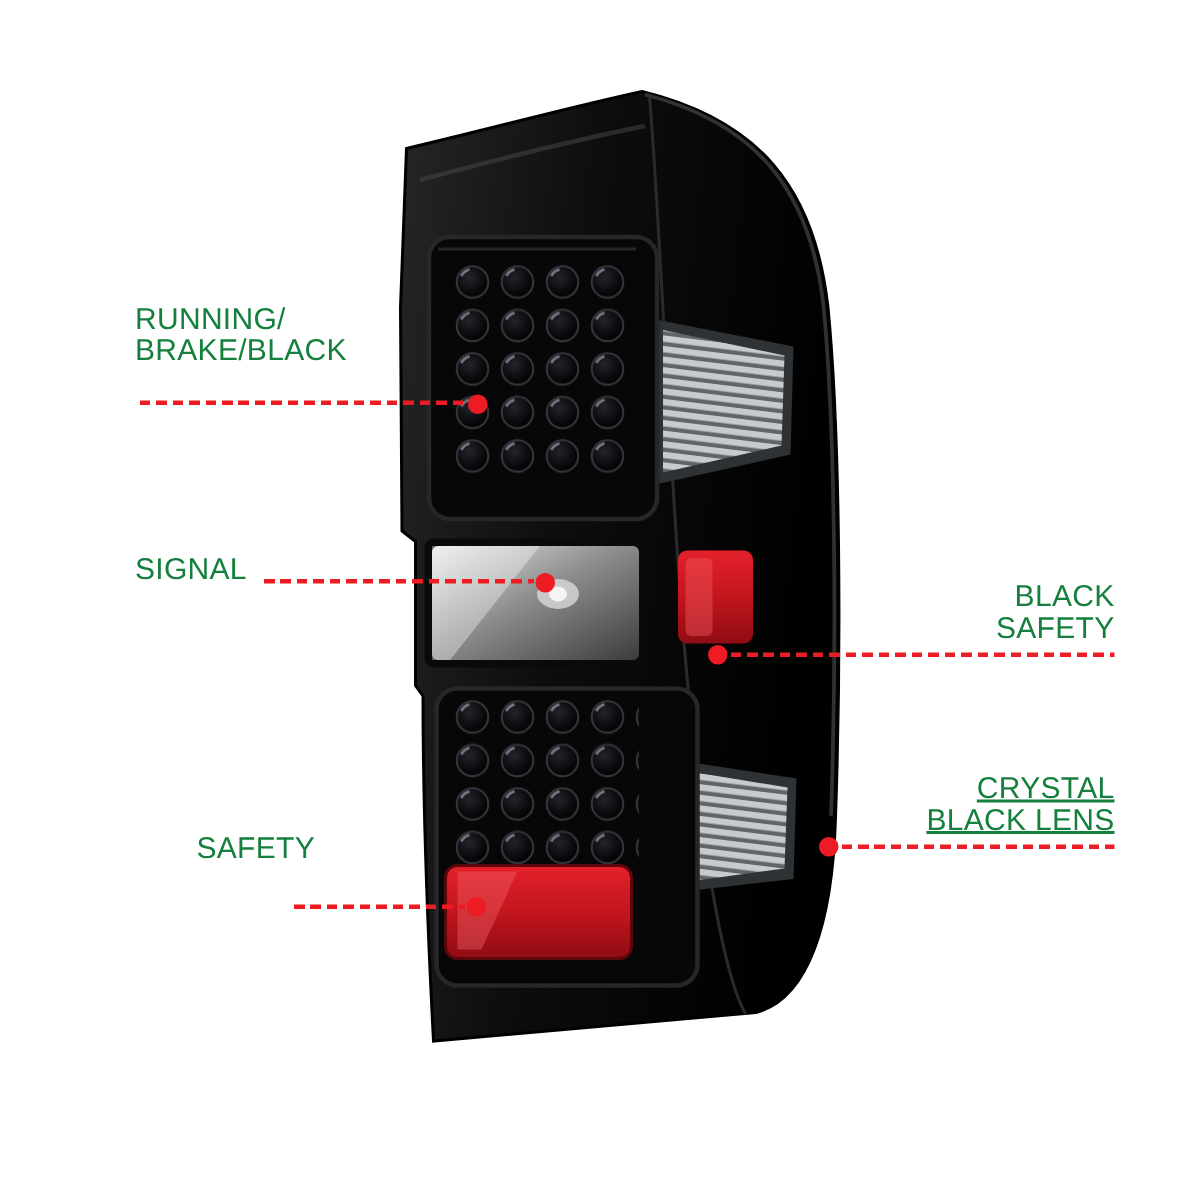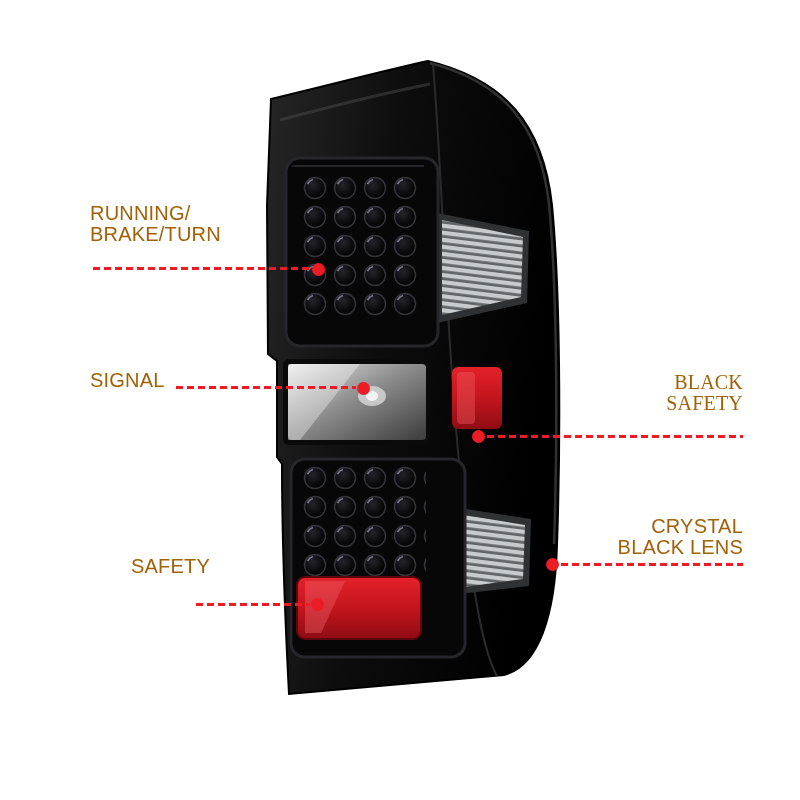--- a/index.html
+++ b/index.html
@@ -10,21 +10,21 @@
   }
   .stage {
     position: relative;
     width: 800px; height: 800px;
     background: #ffffff;
     overflow: hidden;
   }
   .lamp-svg { position: absolute; left: 0; top: 0; }
   .callout {
     position: absolute;
-    color: #a16207;
+    color: #15803d;
     font-size: 20px;
     line-height: 21px;
     letter-spacing: 0.2px;
     white-space: nowrap;
   }
   .callout.right { text-align: right; }
   .cl { display: block; }
   .leader {
     position: absolute;
     height: 3px;
@@ -119,44 +119,44 @@
     </g>
 
     <g>
       <rect x="297" y="577" width="124" height="62" rx="8" fill="url(#redGrad)" stroke="#5c070c" stroke-width="2"></rect>
       <polygon points="305,581 345,581 321,633 305,633" fill="#f2646c" opacity="0.4"></polygon>
     </g>
   </svg>
 
   <div class="callout left" style="left:90px; top:203px;">
     <span class="cl">RUNNING/</span>
-    <span class="cl">BRAKE/TURN</span>
+    <span class="cl">BRAKE/BLACK</span>
   </div>
   <div class="leader" style="left:93px; top:267px; width:218px;"></div>
   <div class="dot" style="left:312px; top:263px;"></div>
 
   <div class="callout left" style="left:90px; top:370px;">
     <span class="cl">SIGNAL</span>
   </div>
   <div class="leader" style="left:176px; top:386px; width:180px;"></div>
   <div class="dot" style="left:357px; top:382px;"></div>
 
   <div class="callout left" style="left:90px; top:556px;margin-left:41px;">
     <span class="cl">SAFETY</span>
   </div>
   <div class="leader" style="left:196px; top:603px; width:114px;"></div>
   <div class="dot" style="left:311px; top:598px;"></div>
 
-  <div class="callout right" style="right:57px; top:372px;font-family:Liberation Serif, serif;">
+  <div class="callout right" style="right:57px; top:388px;">
     <span class="cl">BLACK</span>
     <span class="cl">SAFETY</span>
   </div>
   <div class="leader" style="left:487px; top:435px; width:256px;"></div>
   <div class="dot" style="left:472px; top:430px;"></div>
 
-  <div class="callout right" style="right:57px; top:516px;">
+  <div class="callout right" style="right:57px; top:516px;text-decoration:underline;">
     <span class="cl">CRYSTAL</span>
     <span class="cl">BLACK LENS</span>
   </div>
   <div class="leader" style="left:561px; top:563px; width:182px;"></div>
   <div class="dot" style="left:546px; top:558px;"></div>
 
 </div>
 
 </body></html>

